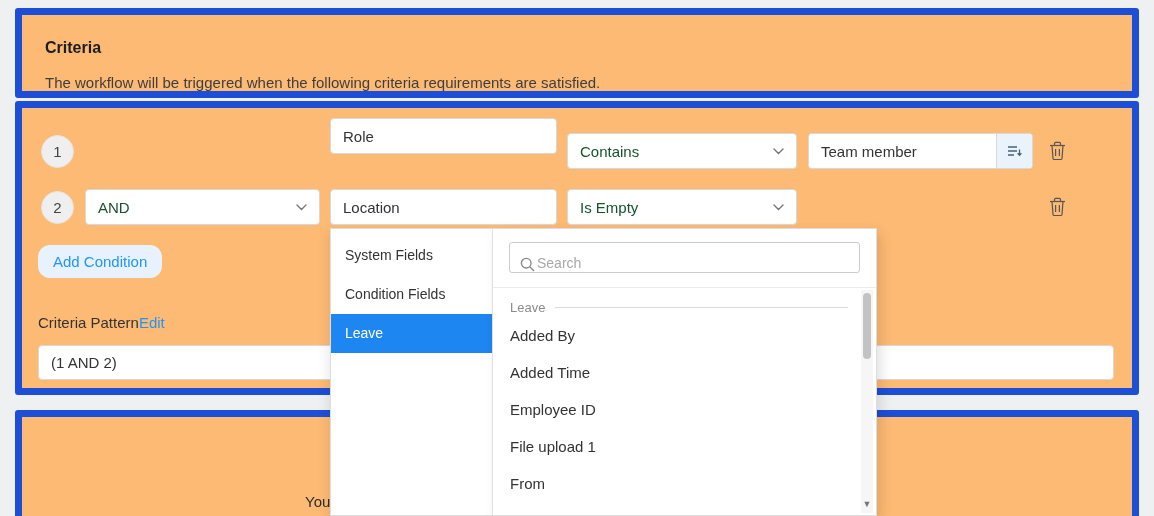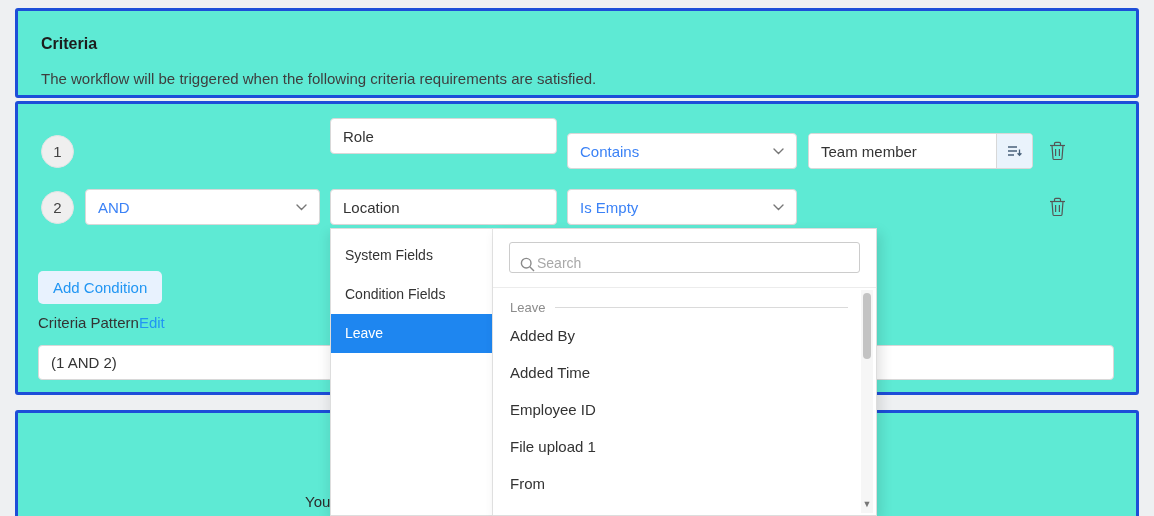--- a/index.html
+++ b/index.html
@@ -7,22 +7,22 @@
   body {
     width: 1154px; height: 516px;
     position: relative;
     overflow: hidden;
     background: #eef0f2;
     font-family: "Liberation Sans", sans-serif;
     color: #333;
   }
   .card {
     position: absolute;
-    background: #5eead4;
-    border: 3px solid #1d4ed8;
+    background: #fdba74;
+    border: 7px solid #1d4ed8;
     border-radius: 3px;
   }
   #card-header { left: 15px; top: 8px; width: 1124px; height: 90px; }
   #card-conditions { left: 15px; top: 101px; width: 1124px; height: 294px; }
   #card-bottom { left: 15px; top: 410px; width: 1124px; height: 140px; }
 
   .page-title {
     position: absolute; left: 23px; top: 24px;
     font-size: 16px; font-weight: bold; color: #1d1d1d;
   }
@@ -52,21 +52,21 @@
     outline: none;
   }
   .select {
     position: absolute;
     height: 36px;
     border: 1px solid #d8d8d8;
     border-radius: 4px;
     background: #fff;
     display: flex; align-items: center; justify-content: space-between;
     padding: 0 12px;
-    font-size: 15px; color: #3b82f6;
+    font-size: 15px; color: #14532d;
     cursor: pointer;
   }
   .value-group {
     position: absolute;
     height: 36px;
     border: 1px solid #d8d8d8;
     border-radius: 4px;
     background: #fff;
     display: flex;
     overflow: hidden;
@@ -90,25 +90,24 @@
     display: flex; align-items: center; justify-content: center;
     cursor: pointer;
     background: transparent; border: none; padding: 0;
   }
   .add-condition {
     position: absolute; left: 38px; top: 245px;
     height: 33px; padding: 0 15px;
     background: #e8f2fe;
     color: #2196f3;
     font-size: 15px;
-    border: none; border-radius: 5px;
+    border: none; border-radius: 12px;
     display: flex; align-items: center;
     cursor: pointer;
     font-family: "Liberation Sans", sans-serif;
-    margin-top: 26px;
   }
   .pattern-label {
     position: absolute; left: 38px; top: 314px;
     font-size: 15px; color: #333;
   }
   .edit-link { color: #2196f3; cursor: pointer; margin-top: 35px; }
 
   
   .panel-left {
     position: absolute; left: 330px; top: 228px;

